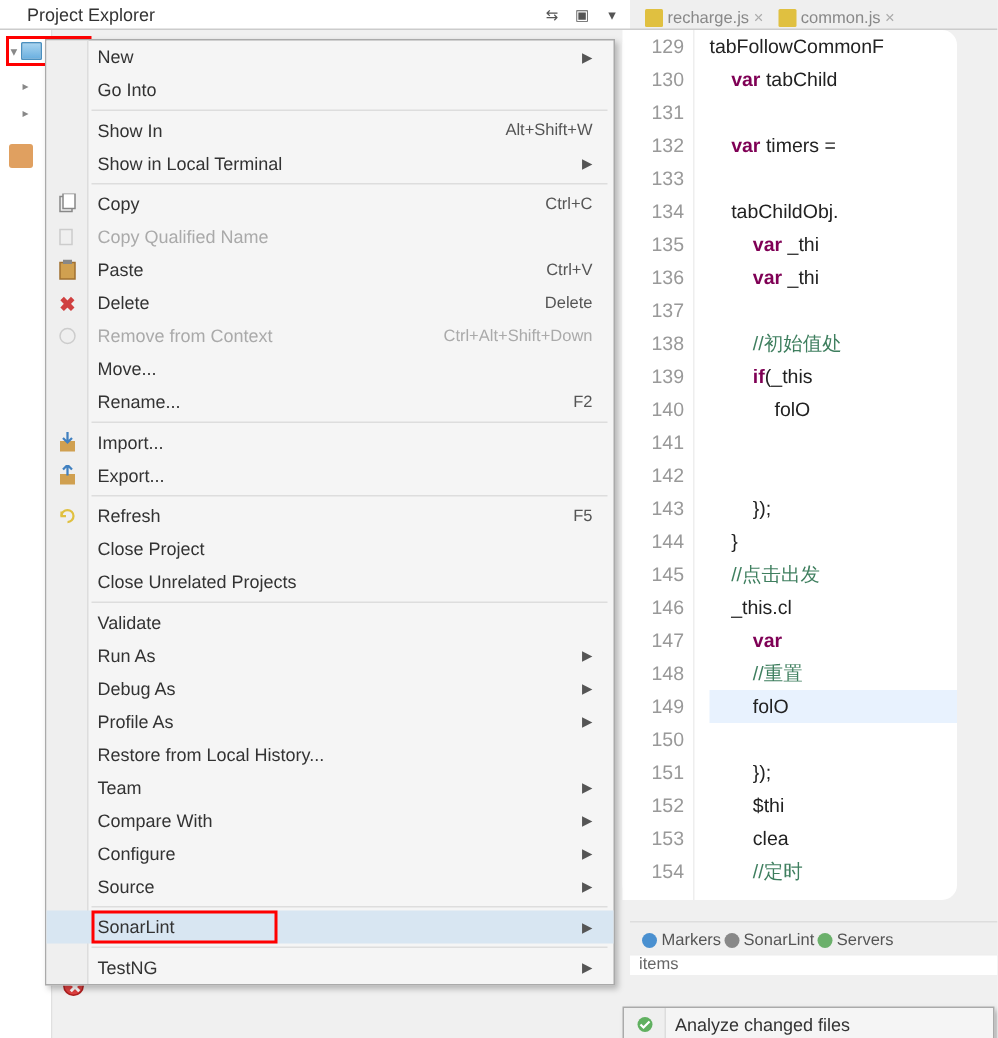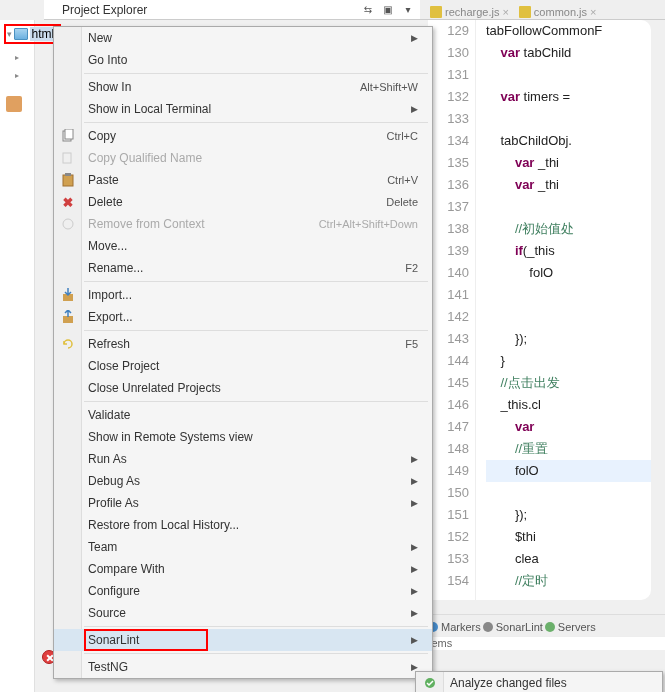--- a/index.html
+++ b/index.html
@@ -1,52 +1,52 @@
 <!DOCTYPE html>
 <html><head>
 <meta charset="utf-8">
 <style>
 * { box-sizing: border-box; margin: 0; padding: 0; font-family: "Segoe UI", Tahoma, sans-serif; }
 body { width: 665px; height: 692px; background: #f0f0f0; overflow: hidden; position: relative; font-size: 12px; }
 
 .top-bar { display: flex; height: 20px; }
-.project-explorer { flex: 1; background: #fff; border-bottom: 1px solid #ccc; padding-left: 18px; display: flex; align-items: center; margin-left: 44px; }
+.project-explorer { flex: 1; background: #fff; border-bottom: 1px solid #ccc; padding-left: 18px; display: flex; align-items: center; }
 .pe-title { color: #333; }
 .pe-icons { margin-left: auto; display: flex; gap: 4px; padding-right: 4px; }
 .pe-icon { width: 16px; height: 16px; display: flex; align-items: center; justify-content: center; font-size: 10px; color: #555; }
 .editor-tabs { width: 245px; background: #efefef; border-bottom: 1px solid #ccc; display: flex; align-items: flex-end; gap: 2px; padding-left: 6px; }
 .tab { display: flex; align-items: center; gap: 3px; padding: 1px 4px; color: #888; font-size: 11px; }
 .tab-icon { width: 12px; height: 12px; }
 
 .main { display: flex; height: 672px; }
 .left-col { width: 35px; background: #fff; border-right: 1px solid #e0e0e0; position: relative; }
 .tree-node { position: absolute; top: 4px; left: 4px; display: flex; align-items: center; gap: 2px; }
 .tree-node.highlight { border: 2px solid #f00; padding: 1px 3px 1px 1px; }
 .folder-icon { width: 14px; height: 12px; background: linear-gradient(#a8d4f0,#6bb0e0); border: 1px solid #4a90c0; border-radius: 1px; }
 .expand { width: 10px; height: 10px; display: flex; align-items: center; justify-content: center; color: #888; font-size: 8px; position: absolute; }
 .side-icon { position: absolute; width: 16px; height: 16px; }
 
-.context-menu { position: absolute; left: 53px; top: 26px; width: 380px; background: #f5f5f5; border: 1px solid #aaa; box-shadow: 2px 2px 4px rgba(0,0,0,0.25); z-index: 10; }
+.context-menu { position: absolute; left: 30px; top: 26px; width: 380px; background: #f5f5f5; border: 1px solid #aaa; box-shadow: 2px 2px 4px rgba(0,0,0,0.25); z-index: 10; }
 .menu-icon-col { position: absolute; left: 0; top: 0; bottom: 0; width: 28px; background: #efefef; border-right: 1px solid #ddd; }
 .menu-item { position: relative; height: 22px; display: flex; align-items: center; padding-left: 34px; padding-right: 14px; color: #333; cursor: default; }
 .menu-item.disabled { color: #aaa; }
 .menu-item .shortcut { margin-left: auto; color: #555; font-size: 11px; }
 .menu-item.disabled .shortcut { color: #aaa; }
 .menu-item .arrow { margin-left: auto; color: #555; font-size: 9px; }
 .menu-sep { height: 1px; background: #ddd; margin: 2px 4px 2px 30px; }
 .menu-item .m-icon { position: absolute; left: 6px; width: 16px; height: 16px; display: flex; align-items: center; justify-content: center; }
 .menu-item.boxed::after { content:""; position:absolute; left:30px; top:0; right:224px; bottom:0; border:2px solid #f00; pointer-events:none; }
 .menu-item.highlighted { background: #d8e6f2; }
 
 .submenu { position: absolute; left: 415px; top: 671px; width: 248px; background: #f5f5f5; border: 1px solid #aaa; box-shadow: 2px 2px 4px rgba(0,0,0,0.25); z-index: 20; }
 .submenu .menu-icon-col { width: 28px; }
 .submenu .menu-item { padding-left: 34px; height: 22px; }
 .submenu .highlighted::after { content:""; position:absolute; left:2px; top:0; right:2px; bottom:0; border:2px solid #f00; pointer-events:none; }
 
-.editor { position: absolute; left: 428px; top: 20px; width: 223px; height: 580px; background: #fff; display: flex; font-family: Consolas, monospace; font-size: 13px; border-radius: 10px; }
+.editor { position: absolute; left: 415px; top: 20px; width: 223px; height: 580px; background: #fff; display: flex; font-family: Consolas, monospace; font-size: 13px; border-radius: 10px; }
 .gutter { width: 48px; text-align: right; color: #999; background: #fff; border-right: 1px solid #eee; padding-right: 6px; }
 .gutter div { height: 22px; line-height: 22px; }
 .code { flex: 1; padding-left: 10px; color: #222; white-space: pre; overflow: hidden; }
 .code div { height: 22px; line-height: 22px; }
 .kw { color: #7f0055; font-weight: bold; }
 .cm { color: #3f7f5f; }
 .hl-line { background: #e8f2fe; }
 
 .bottom-tabs { position: absolute; left: 420px; top: 614px; width: 245px; height: 24px; background: #efefef; border-top: 1px solid #ddd; display: flex; align-items: center; gap: 2px; padding-left: 8px; font-size: 11px; color: #555; }
 .bt { display: flex; align-items: center; gap: 3px; }
@@ -202,23 +202,20 @@
       </div>
       <div class="menu-item">
         <span>Close Project</span>
       </div>
       <div class="menu-item">
         <span>Close Unrelated Projects</span>
       </div>
       <div class="menu-sep"></div>
       <div class="menu-item">
         <span>Validate</span>
-      </div>
-      <div class="menu-item">
-        <span>Show in Remote Systems view</span>
       </div>
       <div class="menu-item">
         <span>Run As</span>
         <span class="arrow">▶</span>
       </div>
       <div class="menu-item">
         <span>Debug As</span>
         <span class="arrow">▶</span>
       </div>
       <div class="menu-item">

